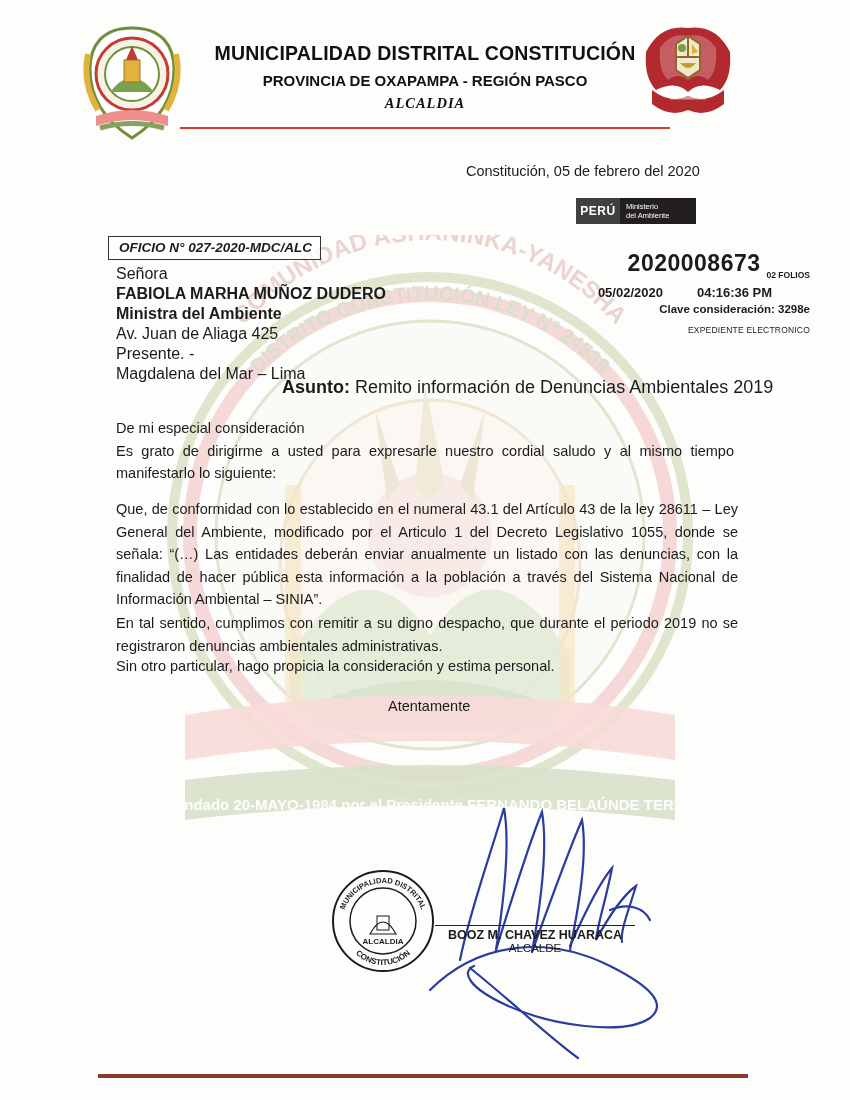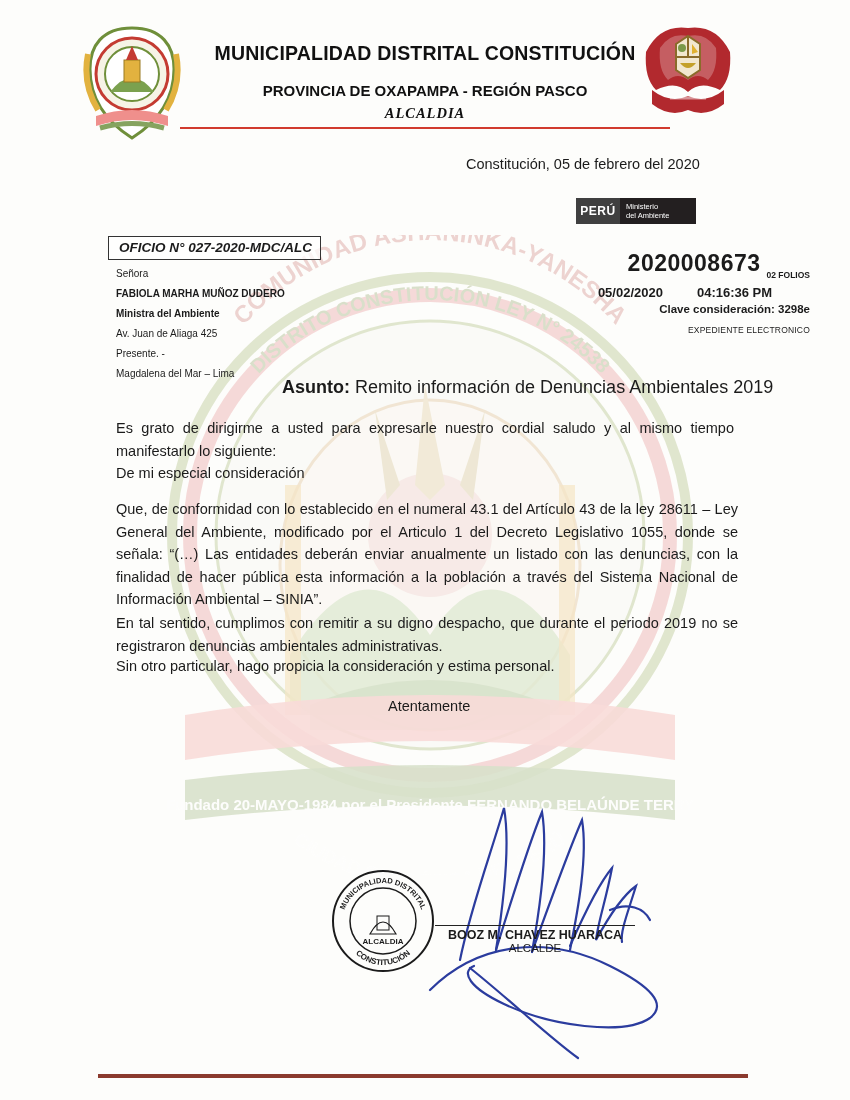--- a/index.html
+++ b/index.html
@@ -67,21 +67,21 @@
   .h-title {
     font-size: 19.5px;
     font-weight: bold;
     letter-spacing: 0.2px;
     color: #111;
     white-space: nowrap;
   }
   .h-sub {
     font-size: 15px;
     font-weight: bold;
-    margin-top: 17px;
+    margin-top: 7px;
     color: #111;
   }
   .h-sub2 {
     font-size: 14.5px;
     font-weight: bold;
     font-style: italic;
     margin-top: 6px;
     letter-spacing: 1px;
     color: #111;
     font-family: "Liberation Serif", serif;
@@ -103,21 +103,21 @@
     background: #8b3a2e;
     z-index: 3;
   }
 
   
   .content { position: absolute; left: 0; top: 0; width: 850px; height: 1100px; z-index: 4; }
 
   .date-line {
     position: absolute;
     left: 466px;
-    top: 156px;
+    top: 163px;
     font-size: 14.5px;
   }
 
   
   .minam {
     position: absolute;
     left: 576px;
     top: 198px;
     width: 120px;
     height: 26px;
@@ -160,21 +160,21 @@
     font-size: 13.5px;
     font-weight: bold;
     font-style: italic;
     background: rgba(255,255,255,0.75);
   }
 
   .addressee {
     position: absolute;
     left: 116px;
     top: 264px;
-    font-size: 10px;
+    font-size: 16px;
     line-height: 20px;
   }
   .addressee .b { font-weight: bold; }
 
   
   .estamp {
     position: absolute;
     left: 560px;
     top: 250px;
     width: 250px;
@@ -392,22 +392,22 @@
       <div class="estamp-clave">Clave consideración: 3298e</div>
       <div class="estamp-exp">EXPEDIENTE ELECTRONICO</div>
     </div>
 
     <div class="asunto">
       <span class="lbl">Asunto:</span>
       <span>Remito información de Denuncias Ambientales 2019</span>
     </div>
 
     <div class="para p1">
+      <div>De mi especial consideración</div>
       <div>Es grato de dirigirme a usted para expresarle nuestro cordial saludo y al mismo tiempo manifestarlo lo siguiente:</div>
-      <div>De mi especial consideración</div>
     </div>
 
     <div class="para p2">Que, de conformidad con lo establecido en el numeral 43.1 del Artículo 43 de la ley 28611 – Ley General del Ambiente, modificado por el Articulo 1 del Decreto Legislativo 1055, donde se señala: “(…) Las entidades deberán enviar anualmente un listado con las denuncias, con la finalidad de hacer pública esta información a la población a través del Sistema Nacional de Información Ambiental – SINIA”.</div>
     <div class="para p3">En tal sentido, cumplimos con remitir a su digno despacho, que durante el periodo 2019 no se registraron denuncias ambientales administrativas.</div>
     <div class="para p4">Sin otro particular, hago propicia la consideración y estima personal.</div>
 
     <div class="atentamente">Atentamente</div>
 
     <div class="small-seal">
       <svg viewBox="0 0 106 106" width="106" height="106">

